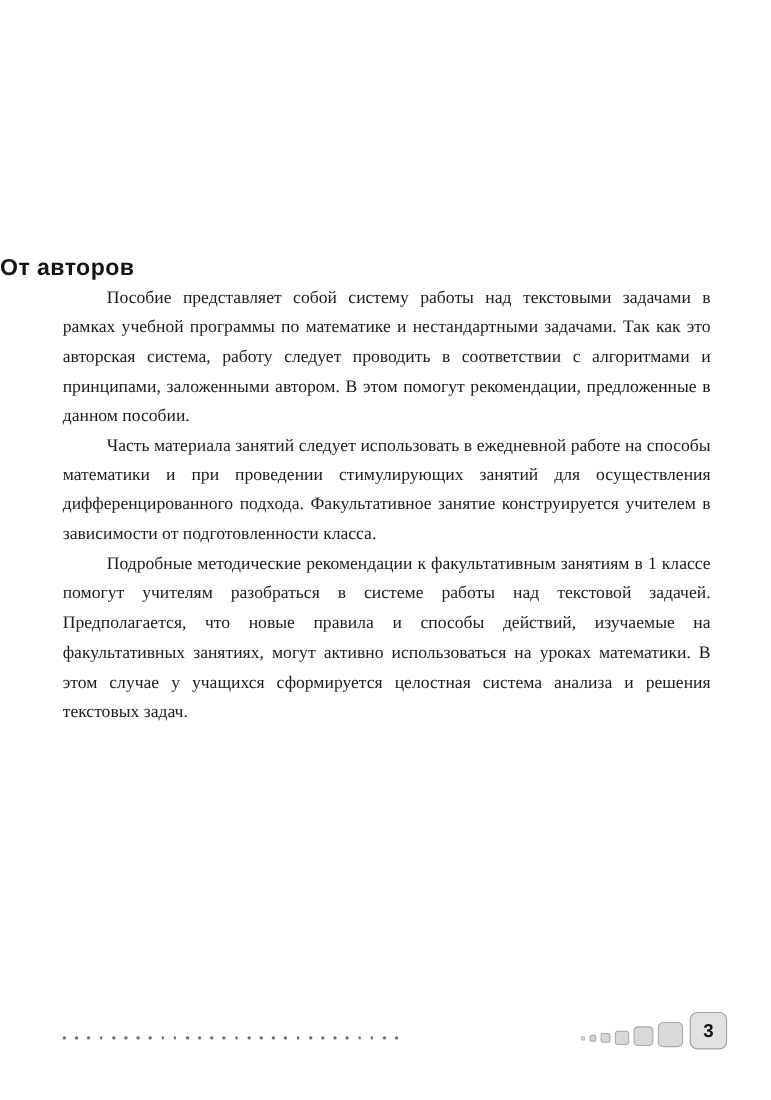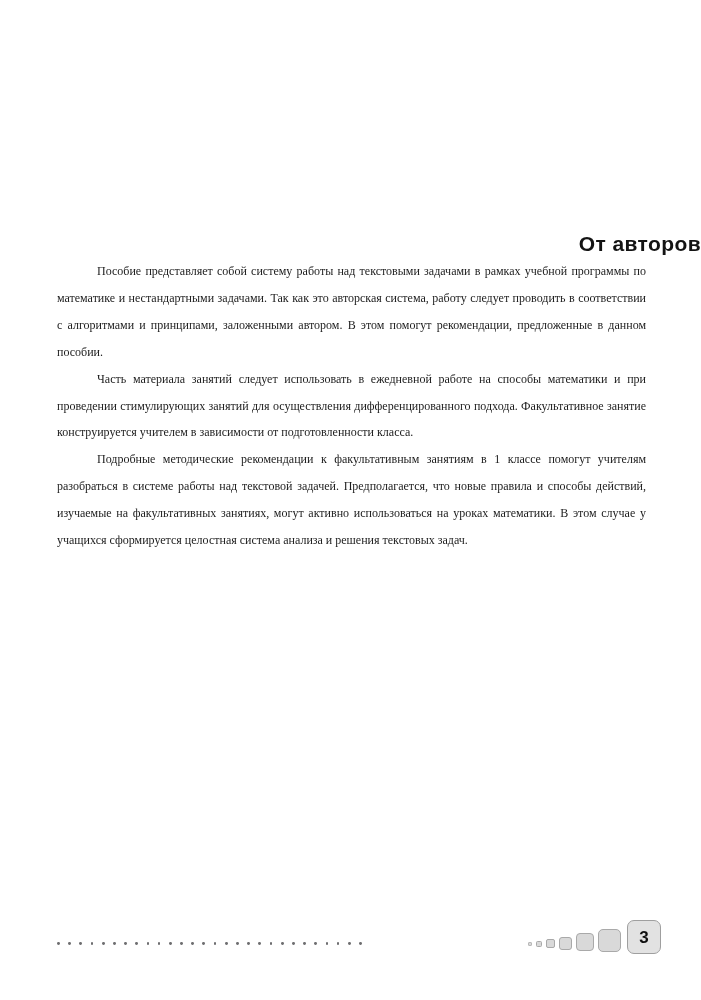--- a/index.html
+++ b/index.html
@@ -24,43 +24,42 @@
     overflow: hidden;
     box-sizing: border-box;
   }
 
   
   .page-title {
     position: absolute;
     left: 0;
     right: 0;
     top: 219px;
-    text-align: right;
+    text-align: left;
     font-family: "Liberation Sans", "DejaVu Sans", sans-serif;
     font-weight: bold;
     font-size: 21px;
     letter-spacing: 0.4px;
     color: #131313;
     line-height: 1;
-    padding-left: 15px;
   }
 
   
   .text-body {
     position: absolute;
     left: 57px;
     top: 258px;
     width: 589px;
   }
 
   .paragraph {
     margin: 0;
     text-align: justify;
     text-justify: inter-word;
-    font-size: 12px;
+    font-size: 16px;
     line-height: 26.9px;
     text-indent: 40px;
     color: #1c1c1c;
     hyphens: manual;
   }
 
   
   .footer {
     position: absolute;
     left: 57px;

